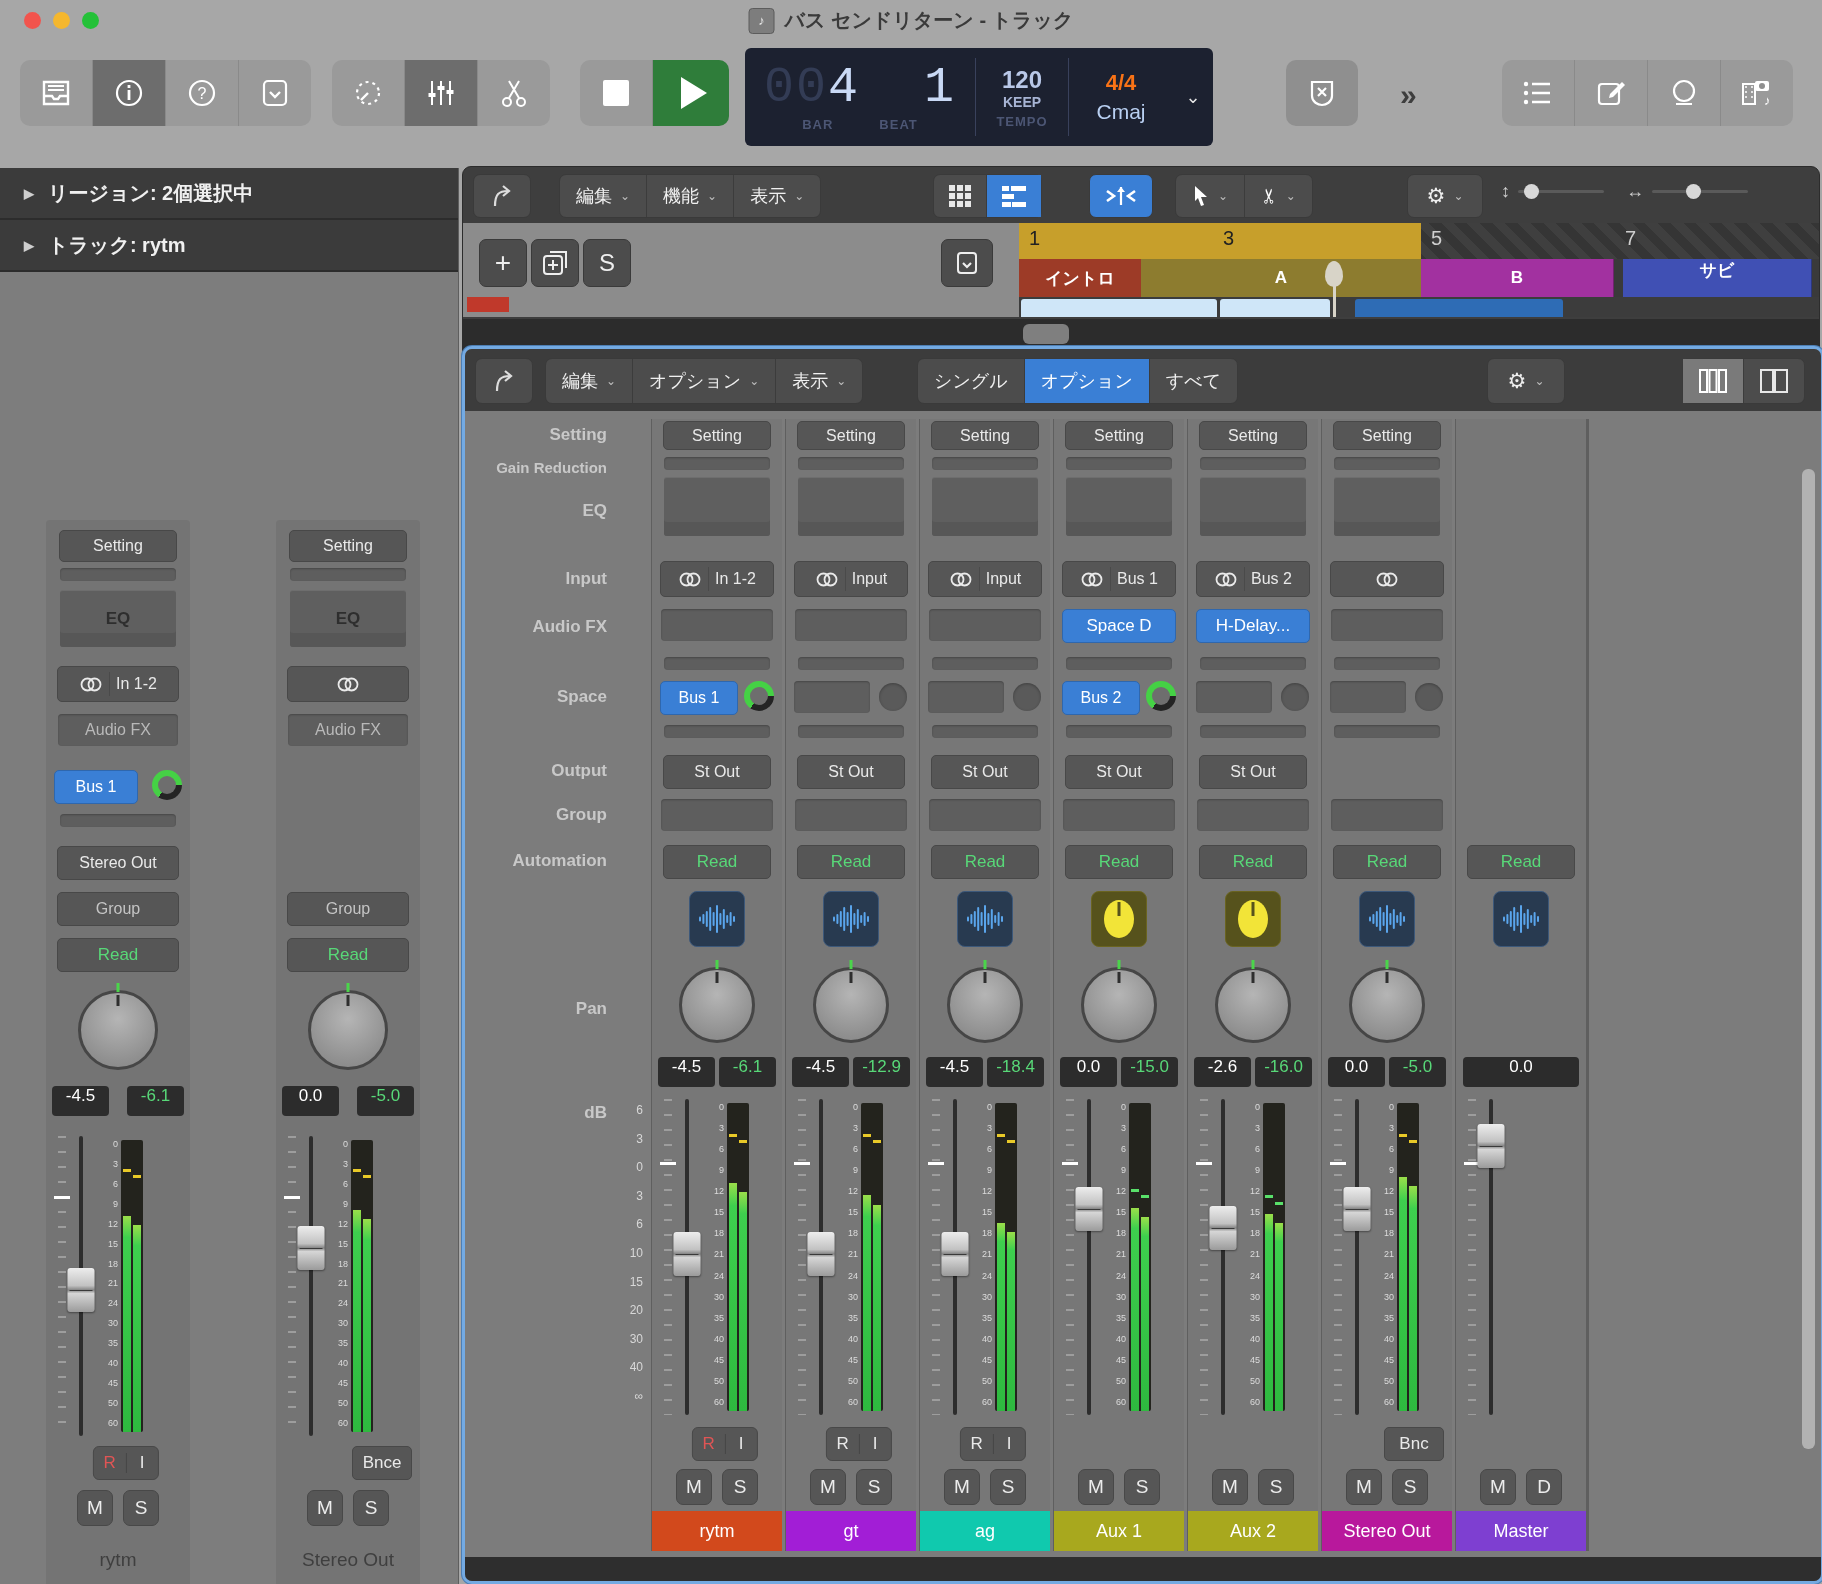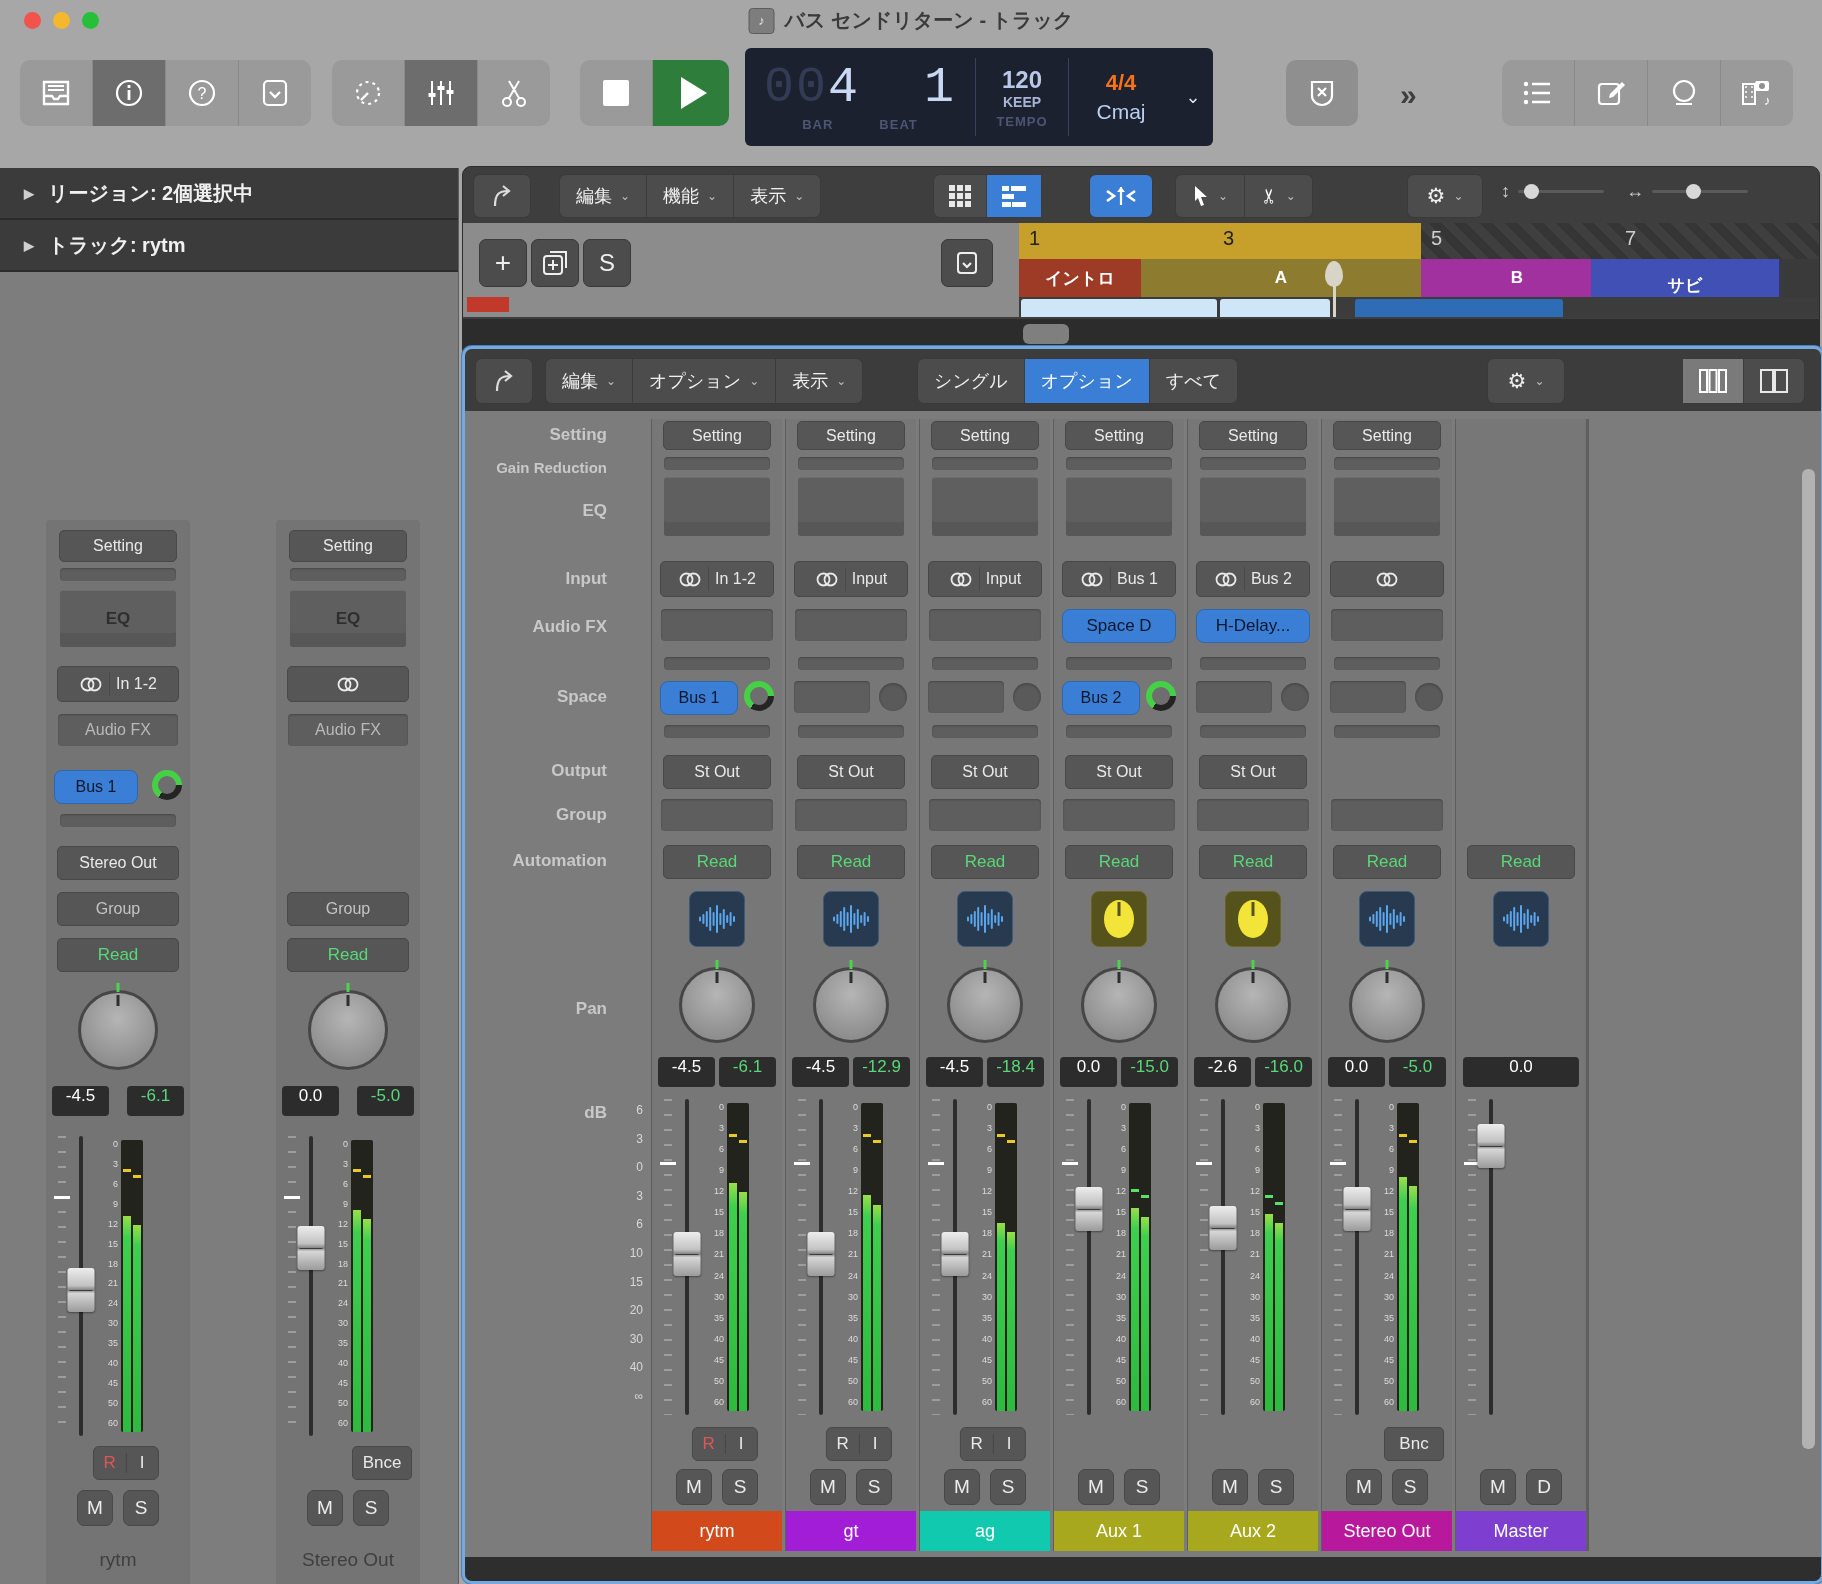--- a/index.html
+++ b/index.html
@@ -29,21 +29,21 @@
   .chev{color:#e8e8e8;font-size:18px;}
   
   .insp{position:absolute;left:0;top:168px;width:458px;bottom:0;background:#7d7d7d;border-right:1px solid #5e5e5e;}
   .ihead{position:absolute;left:0;right:0;height:50px;background:#3b3b3b;border-bottom:2px solid #2c2c2c;
     display:flex;align-items:center;gap:14px;padding-left:24px;color:#f0f0f0;font-size:20px;font-weight:bold;}
   .itri{color:#cfcfcf;font-size:13px;}
   .istrip{position:absolute;width:144px;background:#747474;border-radius:4px;}
   
   .gbtn{position:absolute;background:#565656;border:1px solid #484848;border-radius:5px;
     color:#e9e9e9;display:flex;align-items:center;justify-content:center;font-size:16px;}
-  .bluebtn{background:#3a7fd5;border-color:#2f67ad;color:#0f172a;border-radius:8px;}
+  .bluebtn{background:#3a7fd5;border-color:#2f67ad;color:#ffffff;}
   .slot{position:absolute;background:#5e5e5e;border-radius:4px;box-shadow:inset 0 1px 2px rgba(0,0,0,.25);}
   .eqbox{position:absolute;background:#5f5f5f;border-radius:3px;border-top:1px solid #6e6e6e;
     box-shadow:inset 0 -14px 0 #575757;}
   .readtxt{color:#58d878 !important;}
   .stereoico svg{display:block;}
   .inbtn{display:flex;align-items:center;justify-content:center;gap:6px;}
   .insep{width:1px;height:70%;background:#4a4a4a;}
   .sendknob{position:absolute;width:30px;height:30px;border-radius:50%;
     background:conic-gradient(from 215deg,#45d145 0deg 235deg,#242424 235deg 360deg);}
   .sendknob::after{content:"";position:absolute;left:6px;top:6px;width:18px;height:18px;border-radius:50%;background:#6e6e6e;}
@@ -556,21 +556,21 @@
     <div id="markers" style="position:absolute;left:556px;top:92px;right:0;height:38px;background:#3a3a3a;">
         <div style="position: absolute; left: 0px; width: 122px; top: 0px; height: 100%; background: rgb(157, 59, 39); display: flex; align-items: center; justify-content: center; color: rgb(255, 255, 255); font-weight: bold; font-size: 17px; border-right: 1px solid rgba(0, 0, 0, 0.3);">
           <span>イントロ</span>
         </div>
         <div style="position: absolute; left: 122px; width: 280px; top: 0px; height: 100%; background: rgb(141, 124, 47); display: flex; align-items: center; justify-content: center; color: rgb(255, 255, 255); font-weight: bold; font-size: 17px; border-right: 1px solid rgba(0, 0, 0, 0.3);">
           <span>A</span>
         </div>
         <div style="position: absolute; left: 402px; width: 192px; top: 0px; height: 100%; background: rgb(162, 49, 160); display: flex; align-items: center; justify-content: center; color: rgb(255, 255, 255); font-weight: bold; font-size: 17px; border-right: 1px solid rgba(0, 0, 0, 0.3);">
           <span>B</span>
         </div>
-        <div style="position: absolute; left: 572px; width: 188px; top: 0px; height: 100%; background: rgb(64, 80, 180); display: flex; align-items: flex-end; justify-content: center; color: rgb(255, 255, 255); font-weight: bold; font-size: 17px; border-right: 1px solid rgba(0, 0, 0, 0.3);">
+        <div style="position: absolute; left: 604px; width: 188px; top: 0px; height: 100%; background: rgb(64, 80, 180); display: flex; align-items: flex-start; justify-content: center; color: rgb(255, 255, 255); font-weight: bold; font-size: 17px; border-right: 1px solid rgba(0, 0, 0, 0.3);">
           <span>サビ</span>
         </div>
         <div style="position: absolute; left: 306px; top: 2px; width: 18px; height: 26px; background: rgb(216, 212, 200); border-radius: 50% / 60% 60% 40% 40%;"></div>
         <div style="position: absolute; left: 314px; top: 24px; width: 3px; height: 14px; background: rgb(216, 212, 200);"></div>
       </div>
 
     <div style="position:absolute;left:556px;top:130px;right:0;height:20px;background:#3c3c3c;">
       <div style="position:absolute;left:2px;top:2px;width:196px;height:18px;background:#cfe6f8;border-radius:3px 3px 0 0;"></div>
       <div style="position:absolute;left:201px;top:2px;width:110px;height:18px;background:#cfe6f8;border-radius:3px 3px 0 0;"></div>
       <div style="position:absolute;left:336px;top:2px;width:208px;height:18px;background:#2e6cb5;border-radius:3px 3px 0 0;"></div>

